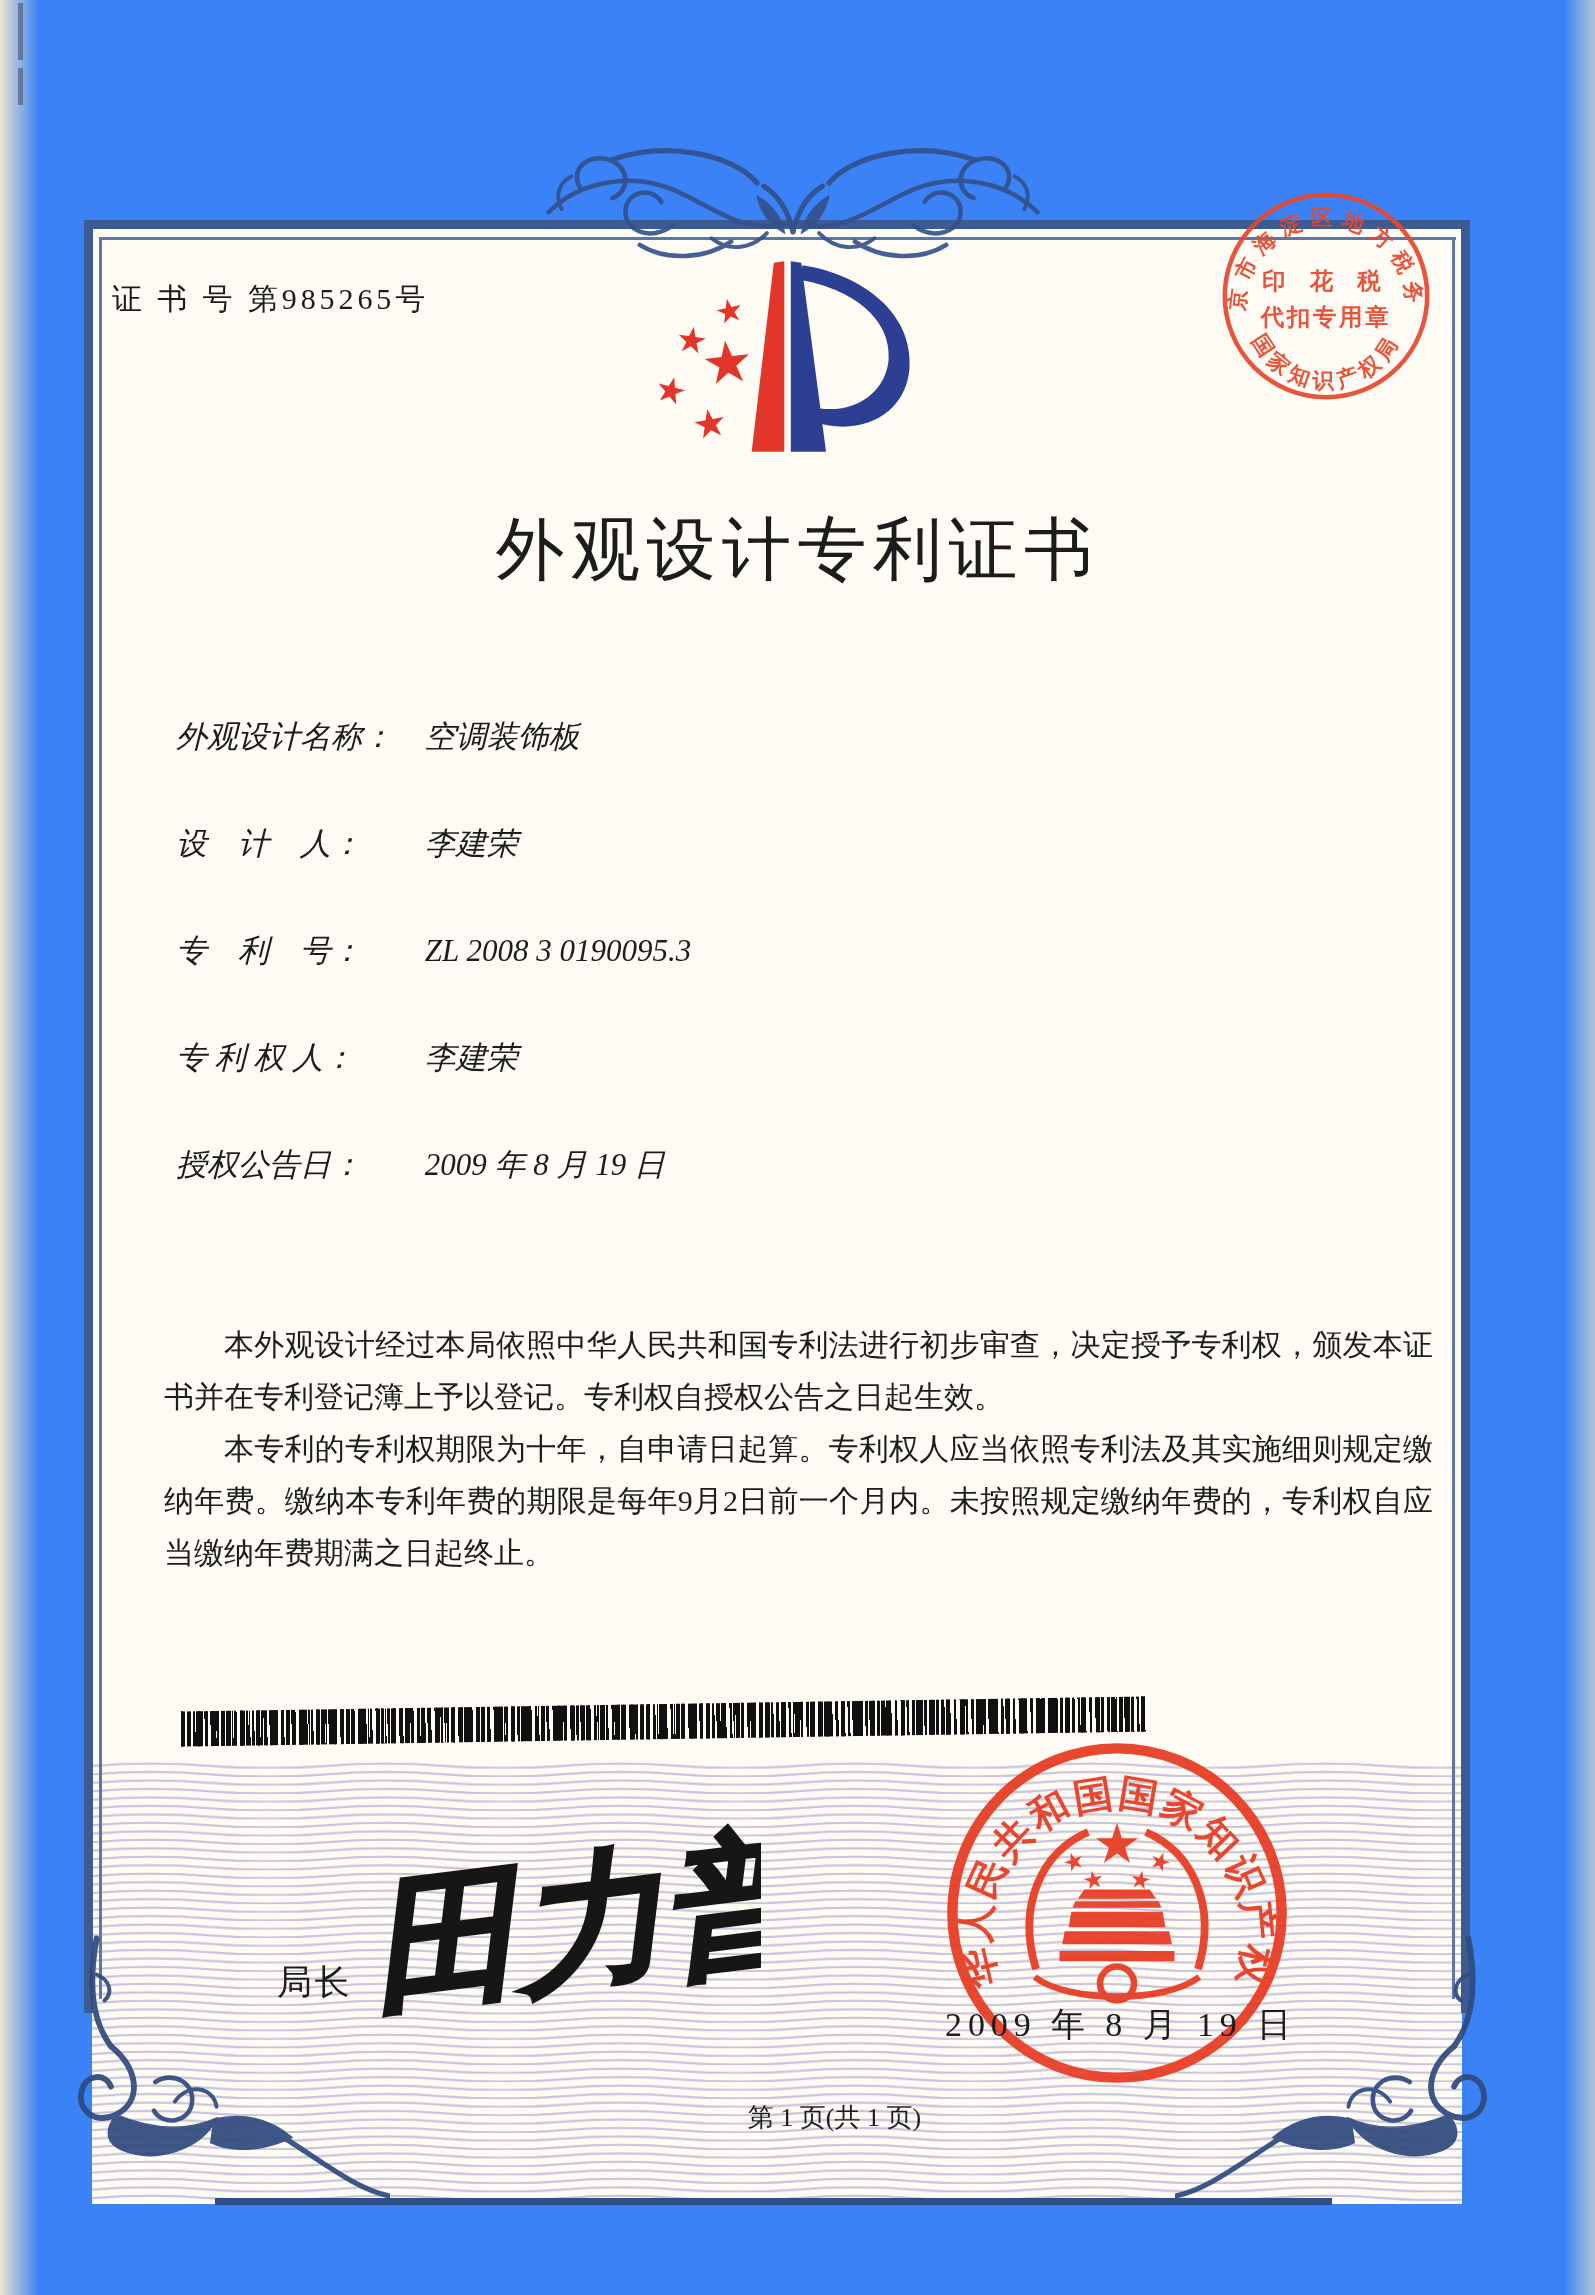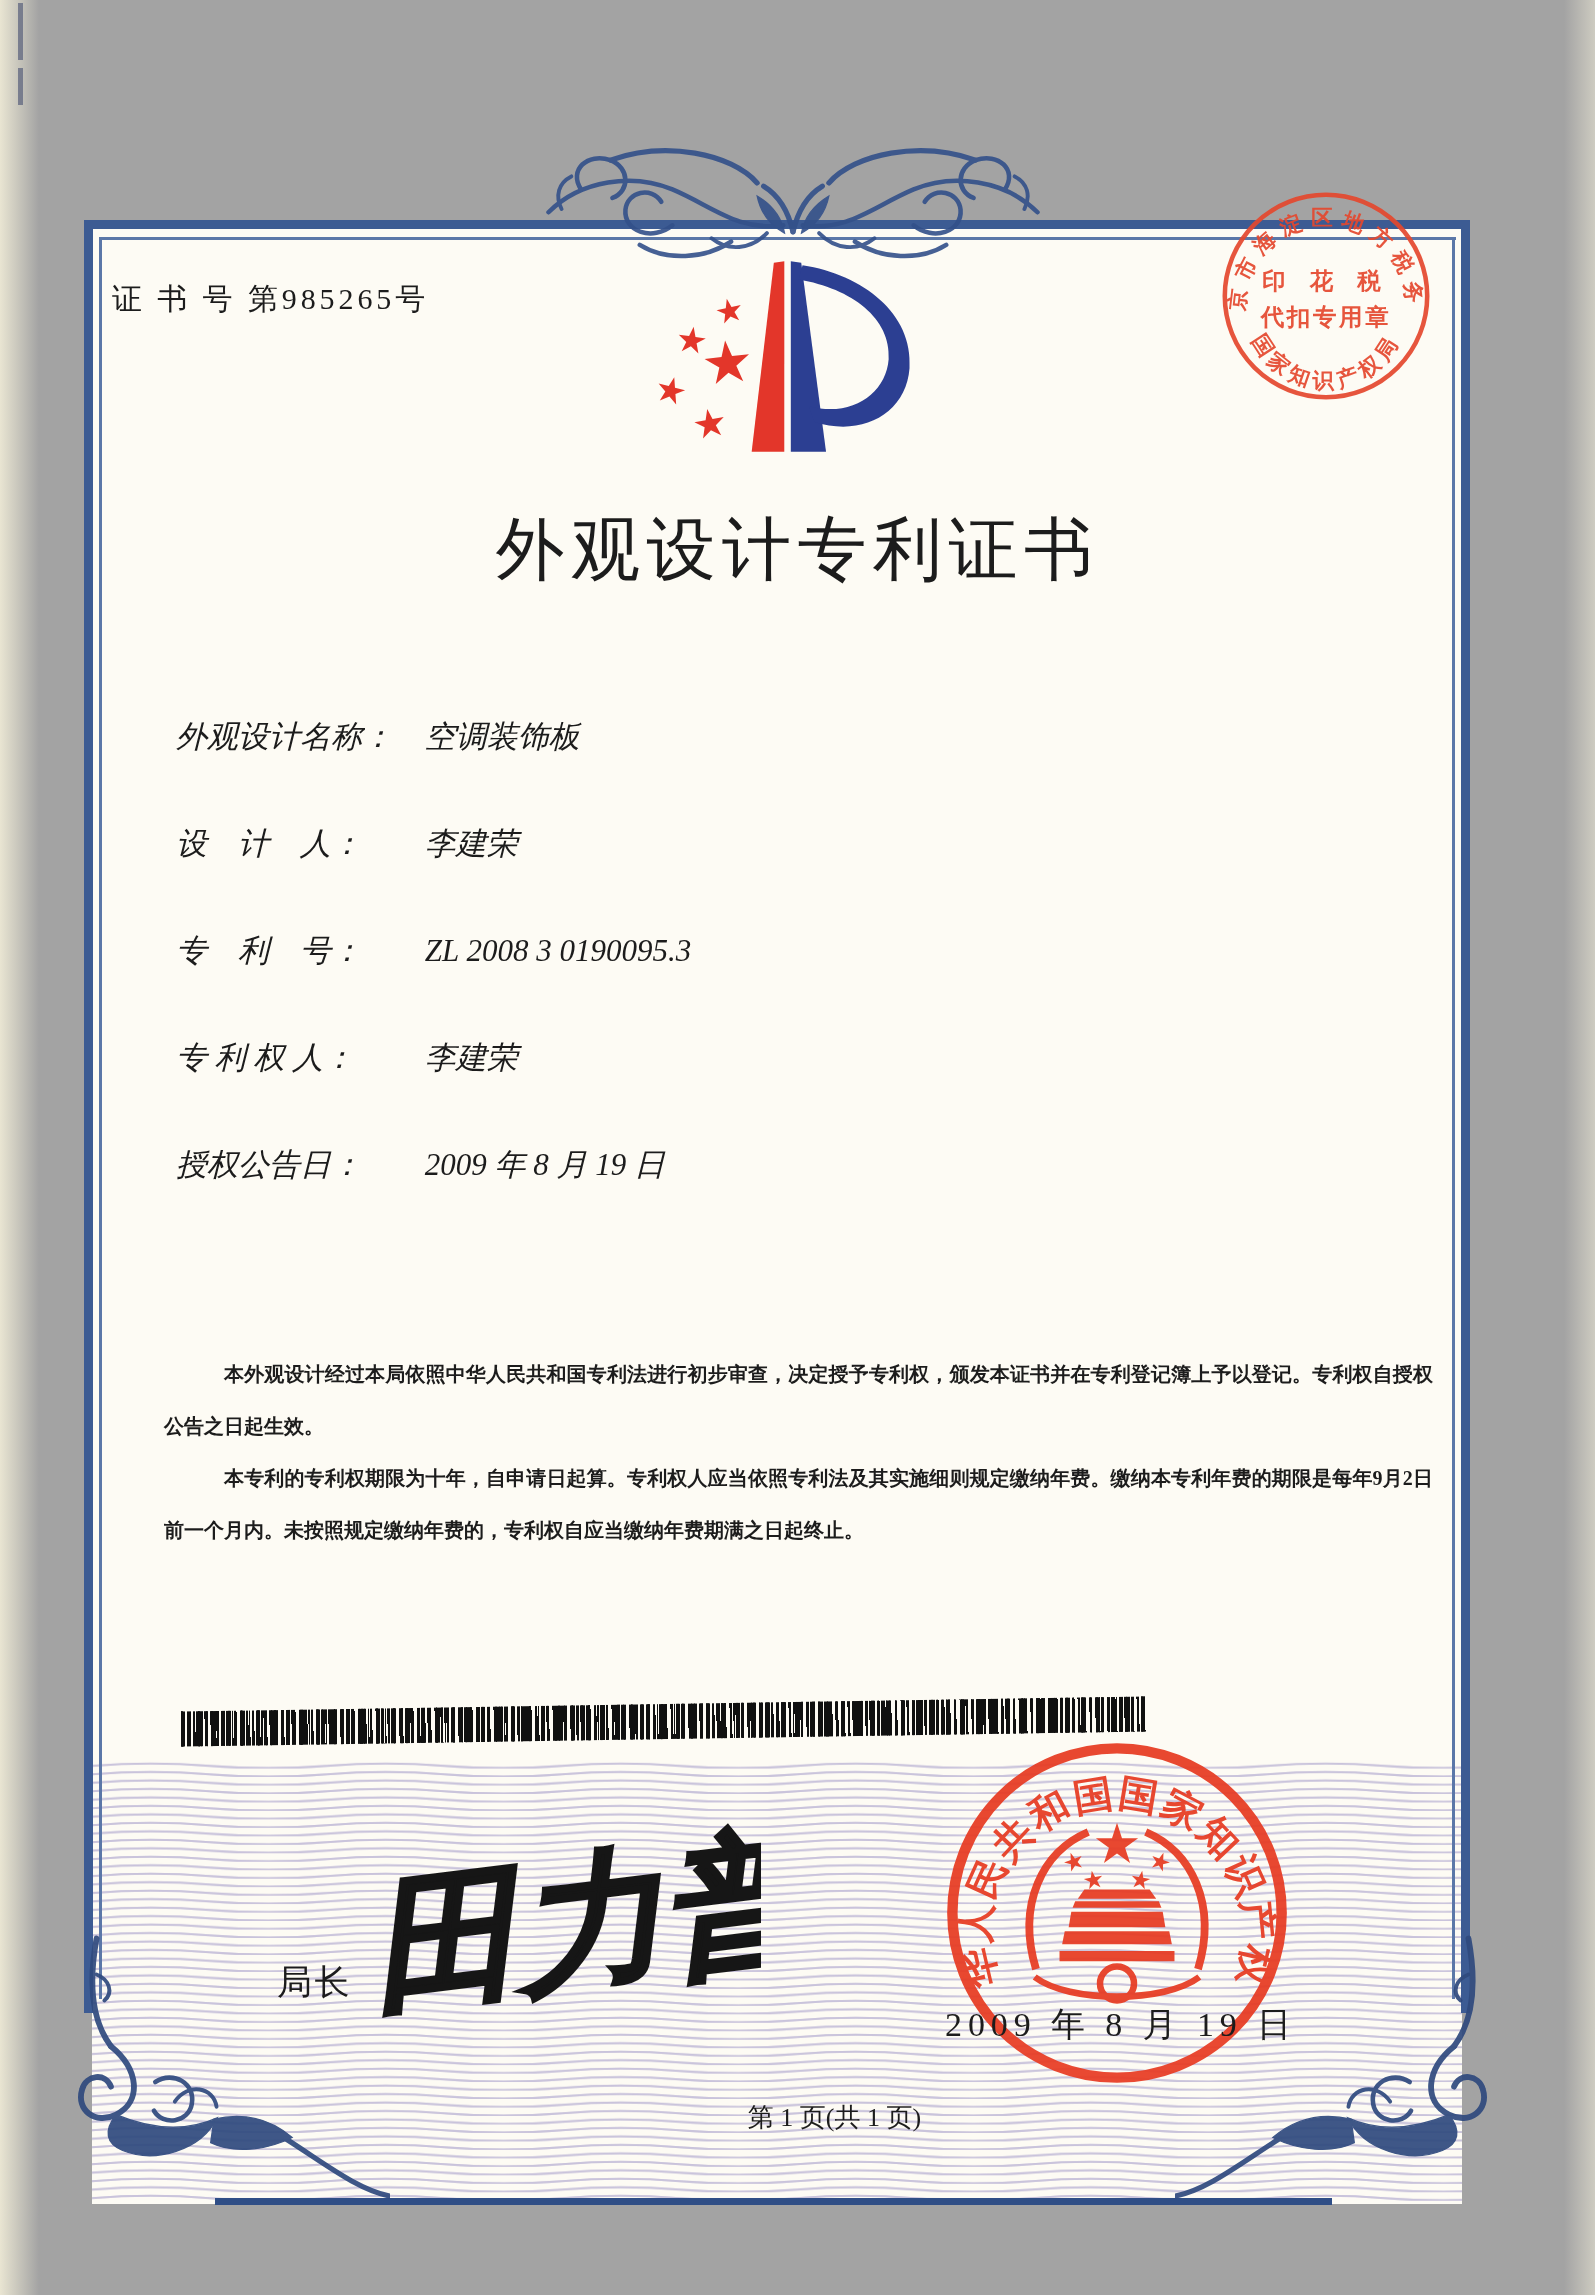--- a/index.html
+++ b/index.html
@@ -1,19 +1,19 @@
 <!DOCTYPE html>
 <html style="font-size:10.4px"><head>
 <meta charset="utf-8">
 <style>
   html,body{margin:0;padding:0;background:#e9e6da;}
   .page{
     position:relative;
     width:1595px;height:2295px;
-    background:#a3a3a3;
+    background:#3b82f6;
     overflow:hidden;
     font-family:"Liberation Serif","DejaVu Serif",serif;
     color:#1c1c1c;
   }
   .inner-paper{position:absolute;left:92px;top:228px;width:1370px;height:1976px;background:#fdfbf4;z-index:0;}
   
   .frame-line{position:absolute;background:#3c5b93;z-index:2;}
   .frame-line.thin{background:#5b77a8;}
   .t-thick{left:84px;top:220px;width:1386px;height:8.5px;}
   .t-thin{left:99px;top:237px;width:1357px;height:2.6px;}
@@ -32,22 +32,22 @@
   .cert-no{position:absolute;left:112px;top:279px;font-size:30px;letter-spacing:3.9px;z-index:4;}
   .logo{position:absolute;left:646px;top:256px;width:287px;height:209px;z-index:4;}
   .doc-title{position:absolute;left:0;top:504px;width:100%;text-align:center;
     font-size:69px;font-weight:normal;letter-spacing:6.5px;z-index:4;}
   
   .fields{position:absolute;left:176px;top:718px;width:1240px;font-size:31px;z-index:4;}
   .field-row{height:37px;line-height:37px;margin-bottom:70px;white-space:nowrap;font-style:italic;}
   .field-label{display:inline-block;width:241px;}
   .field-value{display:inline-block;}
   
-  .body-text{position:absolute;left:164px;top:1348px;width:1269px;font-size:20px;
-    line-height:52px;text-align:justify;z-index:4;font-weight:bold;}
+  .body-text{position:absolute;left:164px;top:1319px;width:1269px;font-size:30px;
+    line-height:52px;text-align:justify;z-index:4;}
   .body-text p{margin:0;text-indent:60px;}
   
   .barcode{position:absolute;left:181px;top:1704px;width:966px;height:35px;z-index:4;
     transform:rotate(-0.9deg);
     background-image:
       repeating-linear-gradient(90deg,#101010 0 2.6px,transparent 2.6px 5.9px),
       repeating-linear-gradient(90deg,#101010 0 1.3px,transparent 1.3px 8.5px),
       repeating-linear-gradient(90deg,#101010 0 3.9px,transparent 3.9px 15px),
       repeating-linear-gradient(90deg,#101010 0 2px,transparent 2px 20px);
   }

